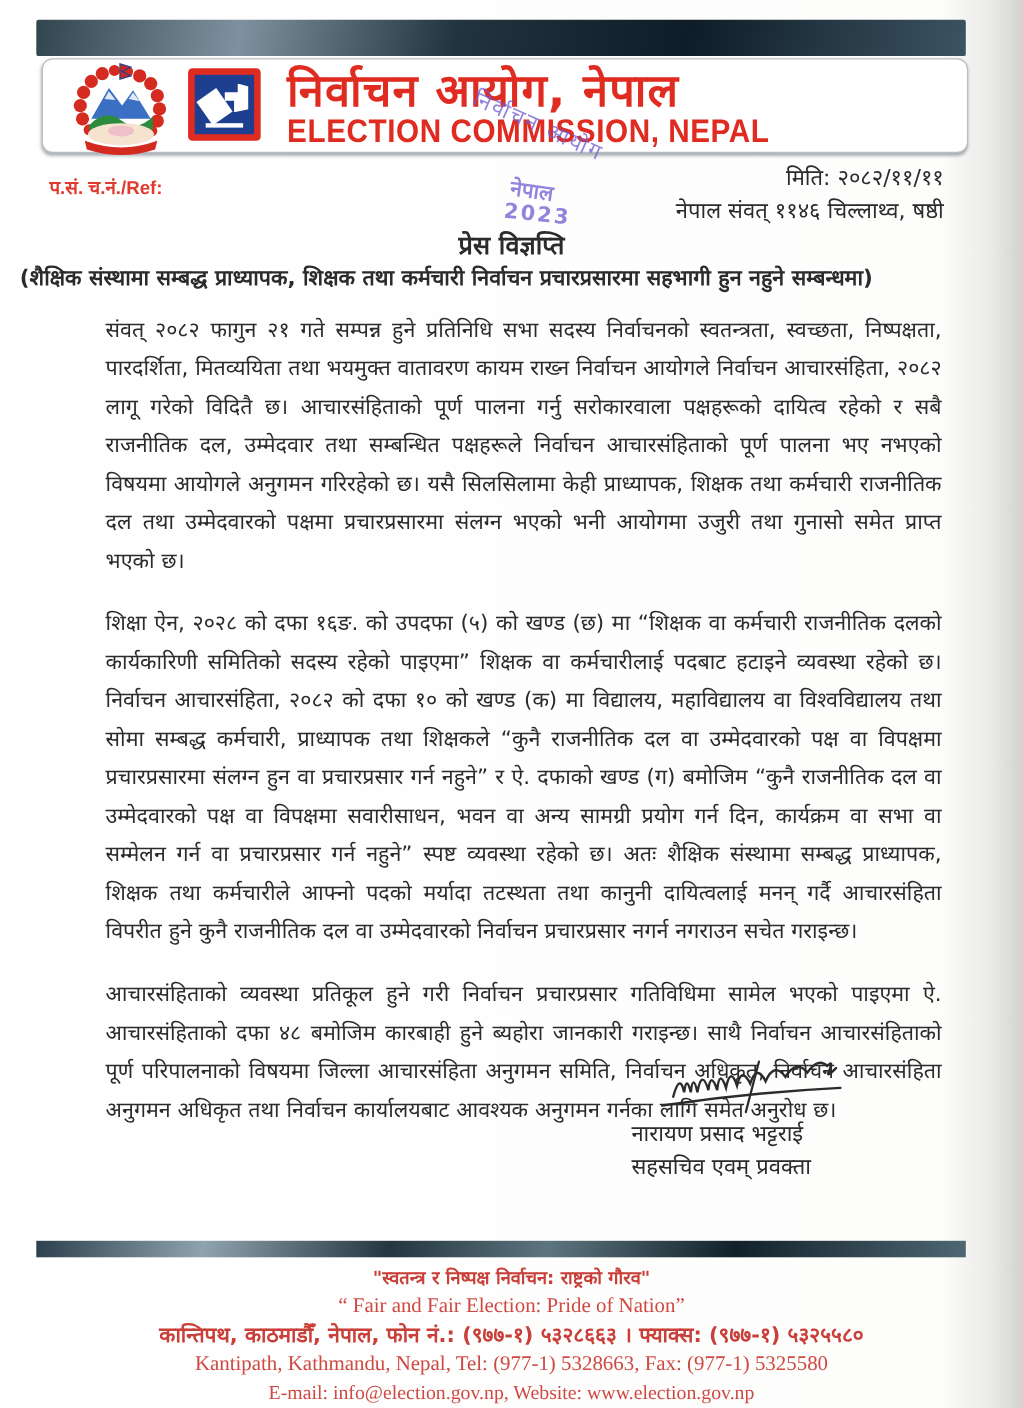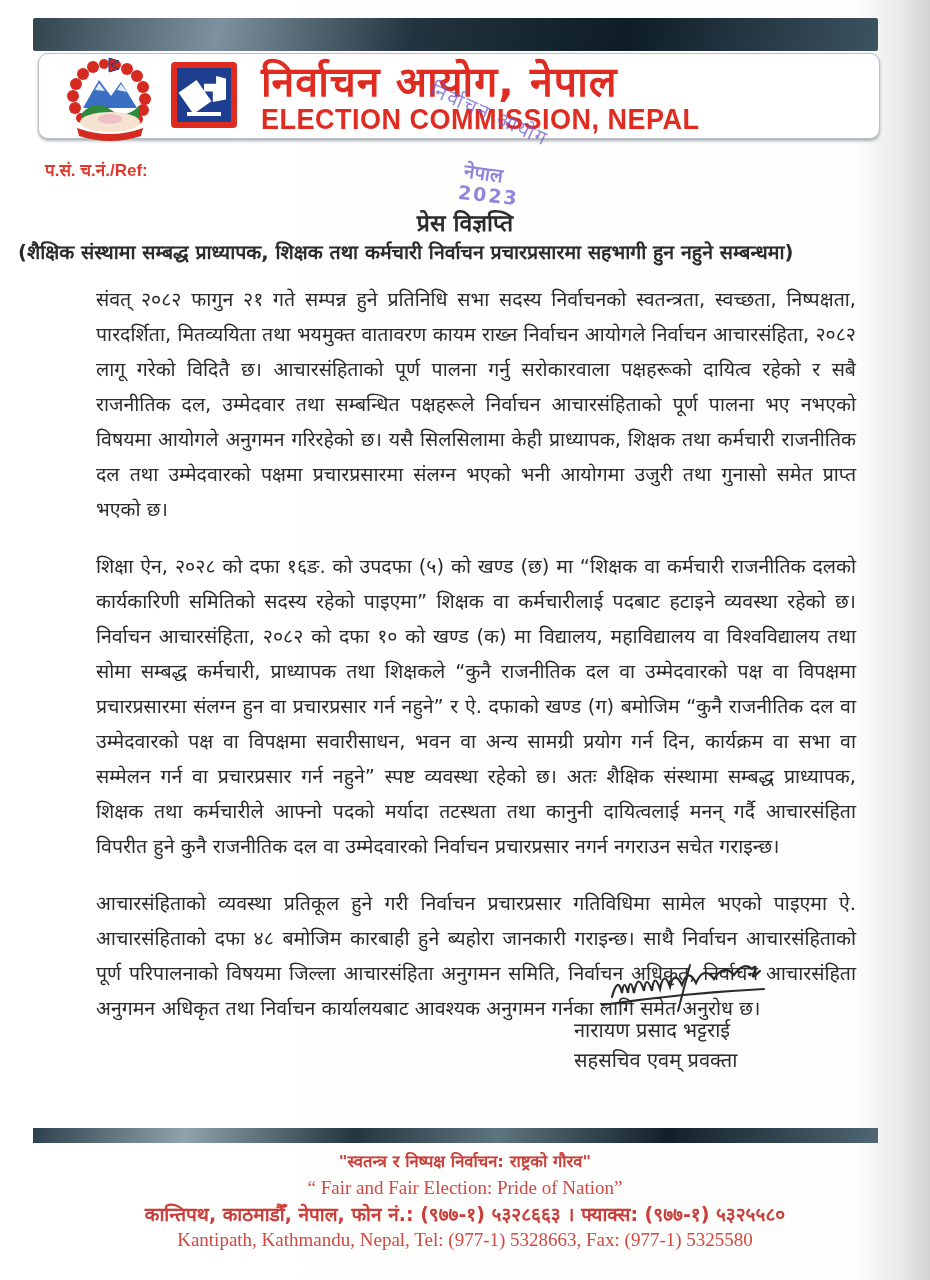--- a/index.html
+++ b/index.html
@@ -141,20 +141,24 @@
   </div>
 
   <div class="stamp">
     <div class="s1">निर्वाचन आयोग</div>
     <div class="s2">नेपाल</div>
     <div class="s3">2023</div>
   </div>
 
   <div class="ref-line">प.सं. च.नं./Ref:</div>
 
+  <div class="date-block">
+    <div>मिति: २०८२/११/११</div>
+    <div>नेपाल संवत् ११४६ चिल्लाथ्व, षष्ठी</div>
+  </div>
 
   <div class="doc-title">प्रेस विज्ञप्ति</div>
   <div class="doc-subject">(शैक्षिक संस्थामा सम्बद्ध प्राध्यापक, शिक्षक तथा कर्मचारी निर्वाचन प्रचारप्रसारमा सहभागी हुन नहुने सम्बन्धमा)</div>
 
   <div class="body-text">
     <p>संवत् २०८२ फागुन २१ गते सम्पन्न हुने प्रतिनिधि सभा सदस्य निर्वाचनको स्वतन्त्रता, स्वच्छता, निष्पक्षता, पारदर्शिता, मितव्ययिता तथा भयमुक्त वातावरण कायम राख्न निर्वाचन आयोगले निर्वाचन आचारसंहिता, २०८२ लागू गरेको विदितै छ।  आचारसंहिताको  पूर्ण पालना गर्नु सरोकारवाला पक्षहरूको दायित्व रहेको र सबै राजनीतिक दल, उम्मेदवार तथा सम्बन्धित पक्षहरूले निर्वाचन आचारसंहिताको पूर्ण पालना भए नभएको विषयमा आयोगले अनुगमन गरिरहेको छ।  यसै सिलसिलामा केही प्राध्यापक, शिक्षक तथा कर्मचारी राजनीतिक दल तथा उम्मेदवारको पक्षमा प्रचारप्रसारमा संलग्न भएको भनी आयोगमा उजुरी तथा गुनासो समेत प्राप्त भएको छ।</p>
     <p>शिक्षा ऐन, २०२८ को दफा १६ङ. को उपदफा (५) को खण्ड (छ) मा “शिक्षक वा कर्मचारी राजनीतिक दलको कार्यकारिणी समितिको सदस्य रहेको पाइएमा” शिक्षक वा कर्मचारीलाई पदबाट हटाइने व्यवस्था रहेको छ।  निर्वाचन आचारसंहिता, २०८२ को दफा १० को खण्ड (क) मा विद्यालय, महाविद्यालय वा विश्वविद्यालय तथा सोमा सम्बद्ध कर्मचारी, प्राध्यापक तथा शिक्षकले “कुनै राजनीतिक दल वा उम्मेदवारको पक्ष वा विपक्षमा प्रचारप्रसारमा संलग्न हुन वा प्रचारप्रसार गर्न नहुने” र ऐ. दफाको खण्ड (ग) बमोजिम “कुनै राजनीतिक दल वा उम्मेदवारको पक्ष वा विपक्षमा सवारीसाधन, भवन वा अन्य सामग्री प्रयोग गर्न दिन, कार्यक्रम वा सभा वा सम्मेलन गर्न वा प्रचारप्रसार गर्न नहुने” स्पष्ट व्यवस्था रहेको छ।  अतः शैक्षिक संस्थामा सम्बद्ध प्राध्यापक, शिक्षक तथा कर्मचारीले आफ्नो पदको मर्यादा तटस्थता तथा कानुनी दायित्वलाई मनन् गर्दै आचारसंहिता विपरीत हुने कुनै राजनीतिक दल वा उम्मेदवारको निर्वाचन प्रचारप्रसार नगर्न नगराउन सचेत गराइन्छ।</p>
     <p>आचारसंहिताको व्यवस्था प्रतिकूल हुने गरी निर्वाचन प्रचारप्रसार गतिविधिमा सामेल भएको पाइएमा ऐ. आचारसंहिताको दफा ४८ बमोजिम कारबाही हुने ब्यहोरा जानकारी गराइन्छ।  साथै निर्वाचन आचारसंहिताको पूर्ण परिपालनाको विषयमा जिल्ला आचारसंहिता अनुगमन समिति, निर्वाचन अधिकृत, निर्वाचन आचारसंहिता अनुगमन अधिकृत तथा निर्वाचन कार्यालयबाट आवश्यक अनुगमन गर्नका लागि समेत अनुरोध छ।</p>
   </div>
 
@@ -172,15 +176,16 @@
     <div class="sig-title">सहसचिव एवम् प्रवक्ता</div>
   </div>
 
   <div class="footer-bar"></div>
 
   <div class="footer">
     <div class="f-motto-np">"स्वतन्त्र र निष्पक्ष निर्वाचन: राष्ट्रको गौरव"</div>
     <div class="f-motto-en">“ Fair and Fair Election: Pride of Nation”</div>
     <div class="f-addr-np">कान्तिपथ, काठमाडौँ, नेपाल, फोन नं.: (९७७-१) ५३२८६६३ । फ्याक्स: (९७७-१) ५३२५५८०</div>
     <div class="f-addr-en">Kantipath, Kathmandu, Nepal, Tel: (977-1) 5328663, Fax: (977-1) 5325580</div>
+    <div class="f-contact">E-mail: info@election.gov.np, Website: www.election.gov.np</div>
   </div>
 
 </div>
 
 </body></html>

